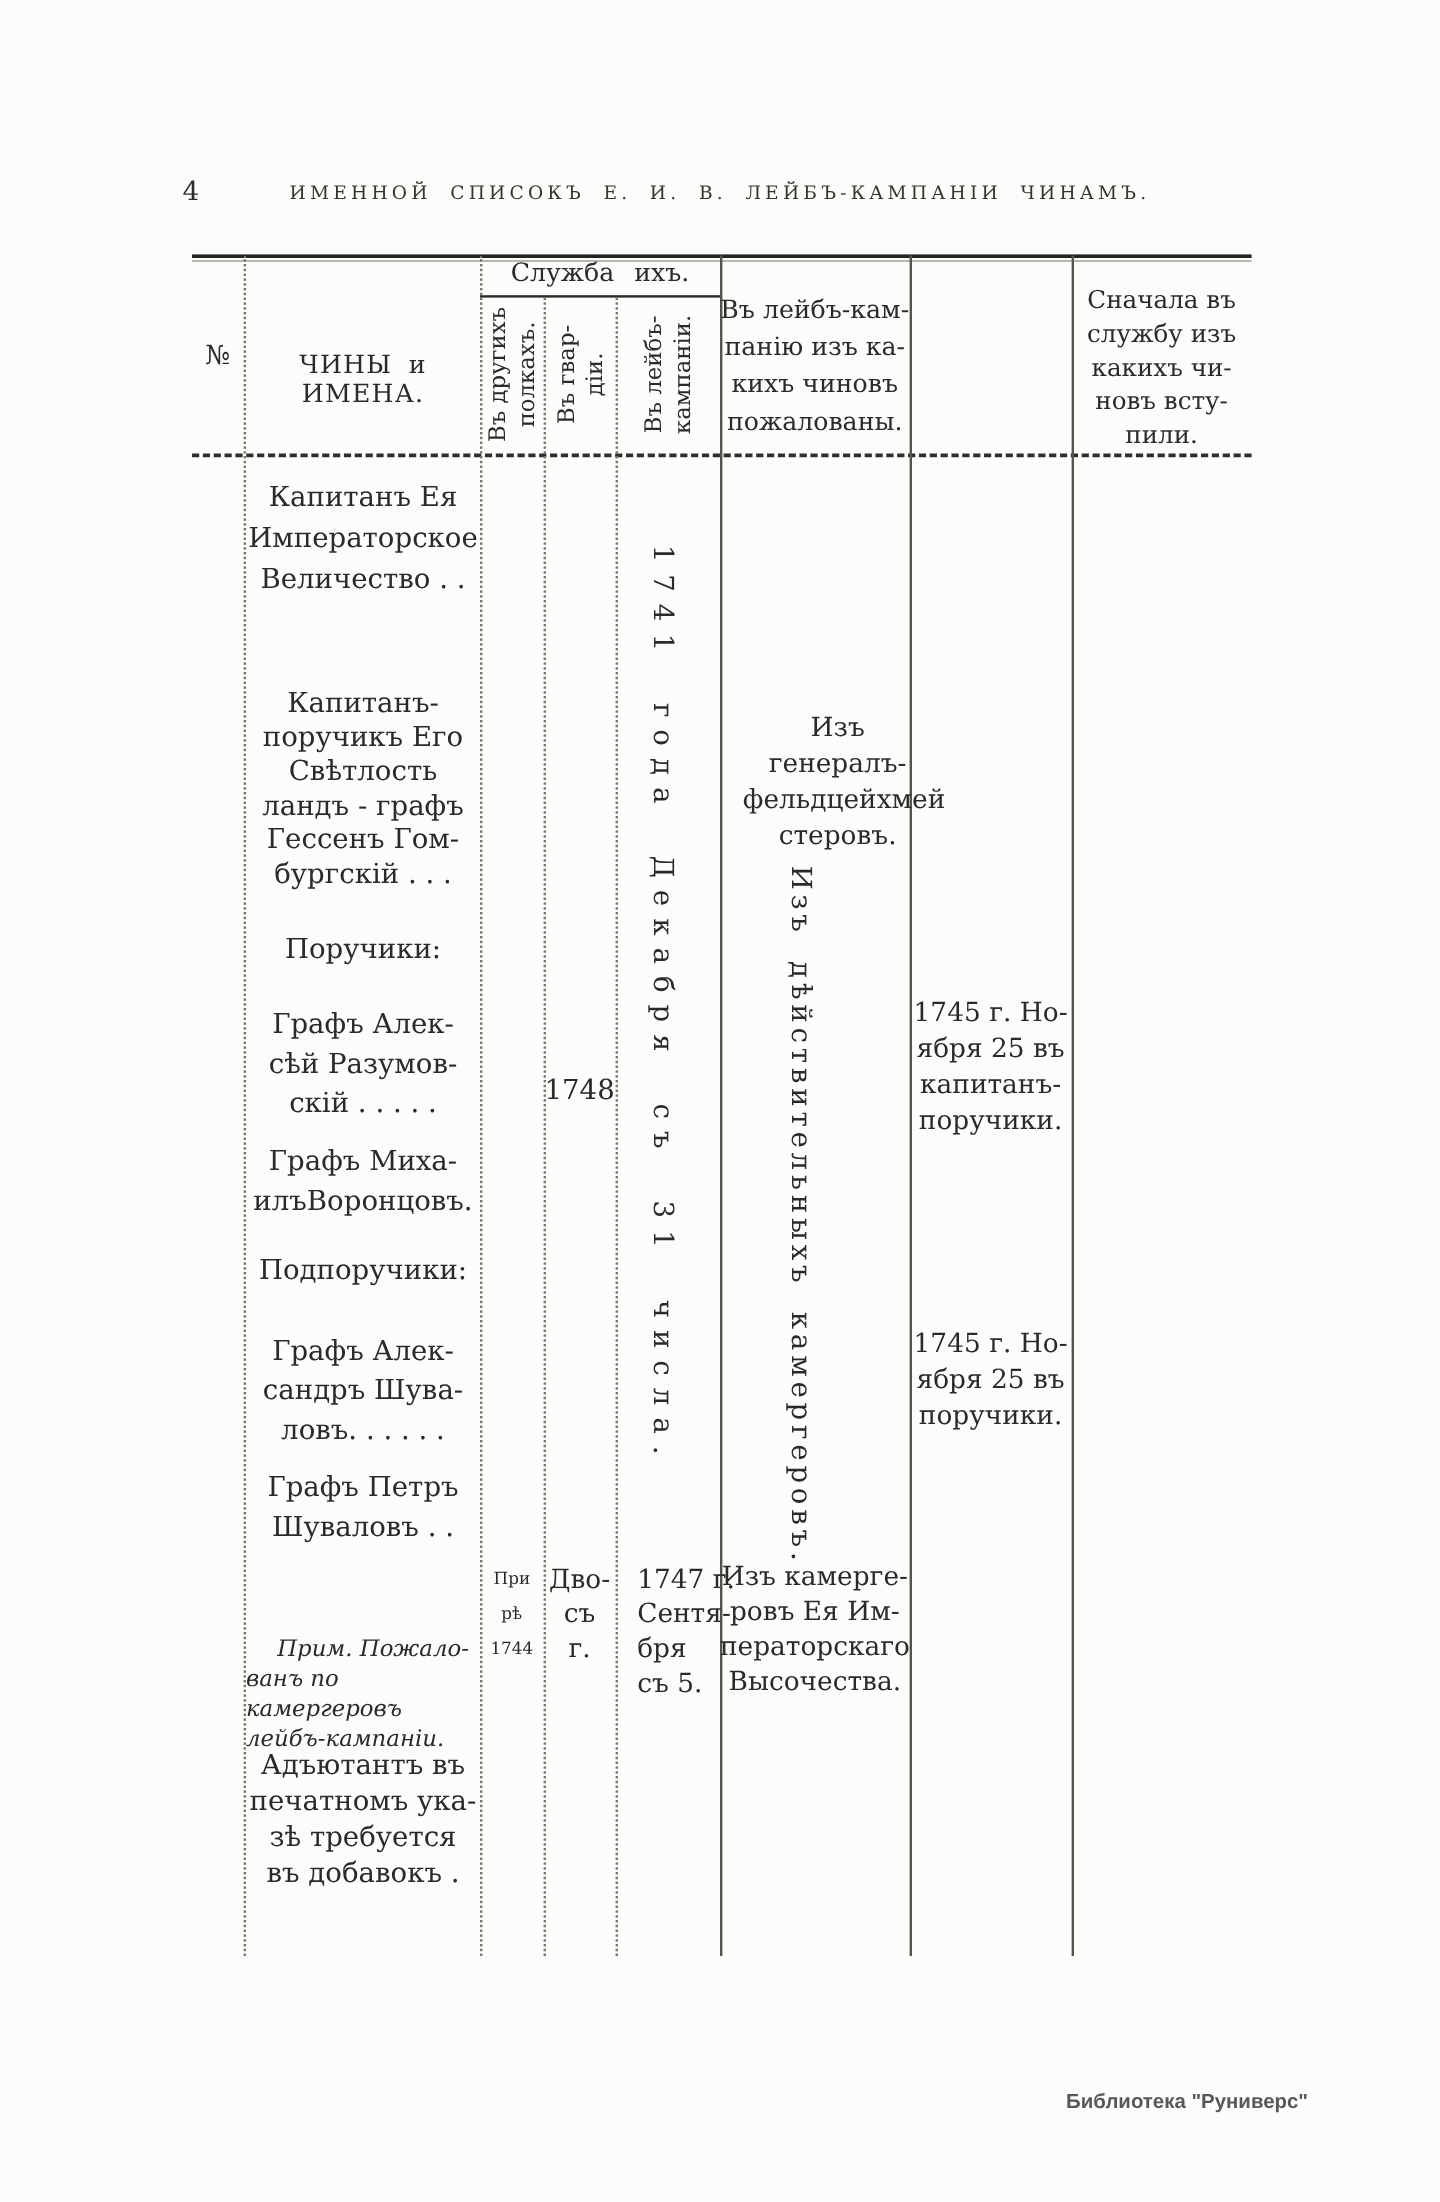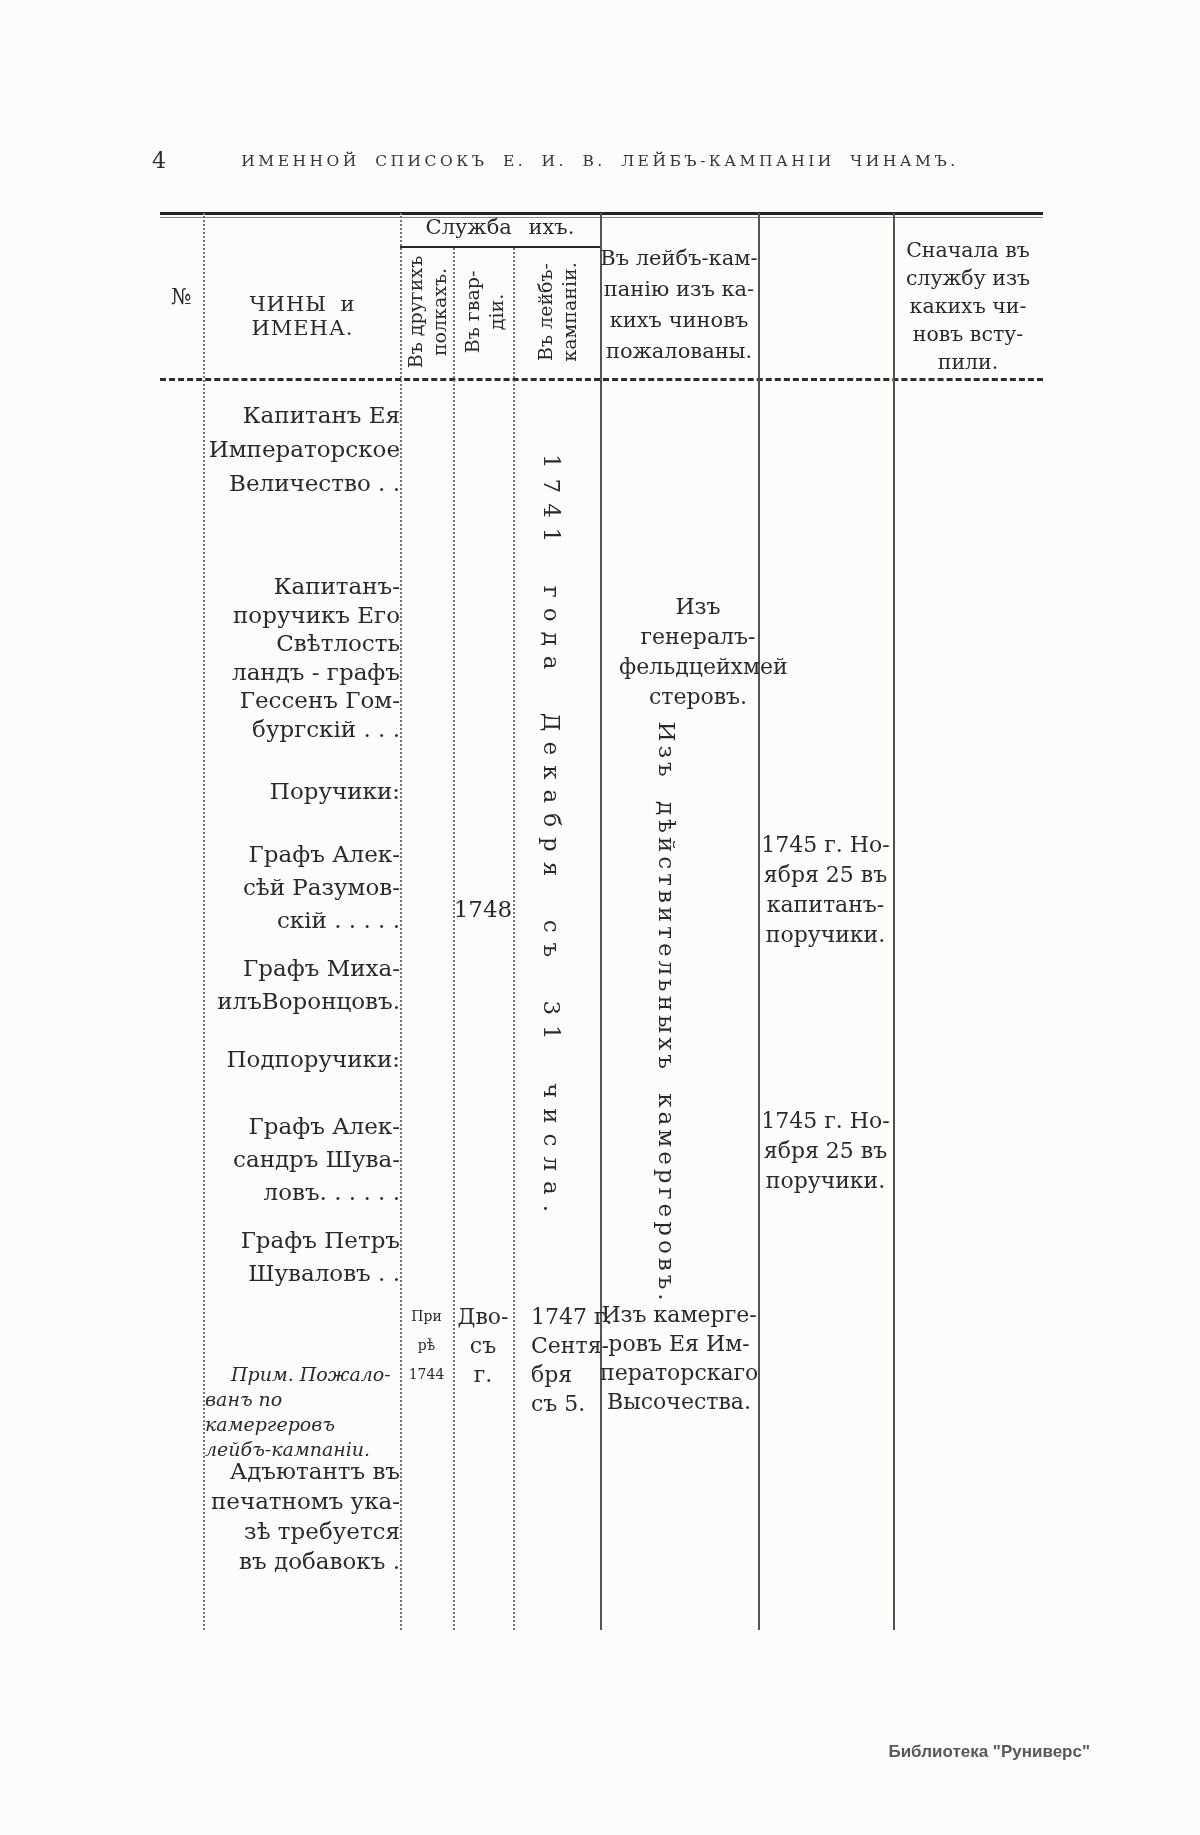--- a/index.html
+++ b/index.html
@@ -43,21 +43,21 @@
   .vhead { position:absolute; transform:translate(-50%,-50%) rotate(-90deg);
            white-space:pre-line; text-align:center; font-size:19px; line-height:24px; }
   .h-other { left:427px; top:312px; }
   .h-guard { left:484px; top:312px; }
   .h-leib  { left:557px; top:312px; }
   .h-promoted { left:600px; top:243px; width:158px; text-align:center; font-size:21px; line-height:31px; }
   .h-changes  { left:758px; top:249px; width:135px; text-align:center; font-size:21px; line-height:31px; }
   .h-entered  { left:893px; top:236px; width:150px; text-align:center; font-size:20.5px; line-height:28px; }
 
   
-  .name { left:205px; width:195px; text-align:right; font-size:23px; }
+  .name { left:205px; width:195px; text-align:center; font-size:23px; }
   .n0 { top:398px;  line-height:34px; }
   .n1 { top:572px;  line-height:28.5px; }
   .n2 { top:776px;  line-height:30px; }
   .n3 { top:838px;  line-height:33px; }
   .n4 { top:952px;  line-height:33px; }
   .n5 { top:1044px; line-height:30px; }
   .n6 { top:1110px; line-height:33px; }
   .n7 { top:1224px; line-height:33px; }
   .n8 { top:1300px; line-height:31px; }
   .n8note { left:205px; top:1362px; width:195px; text-align:left; text-indent:26px;

